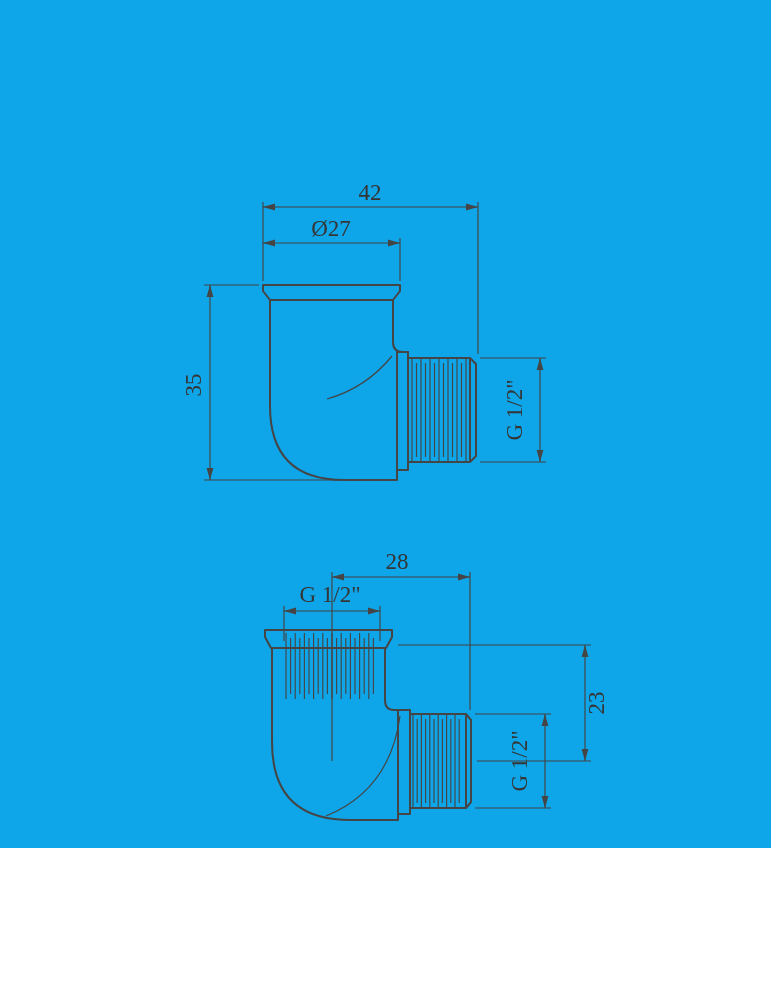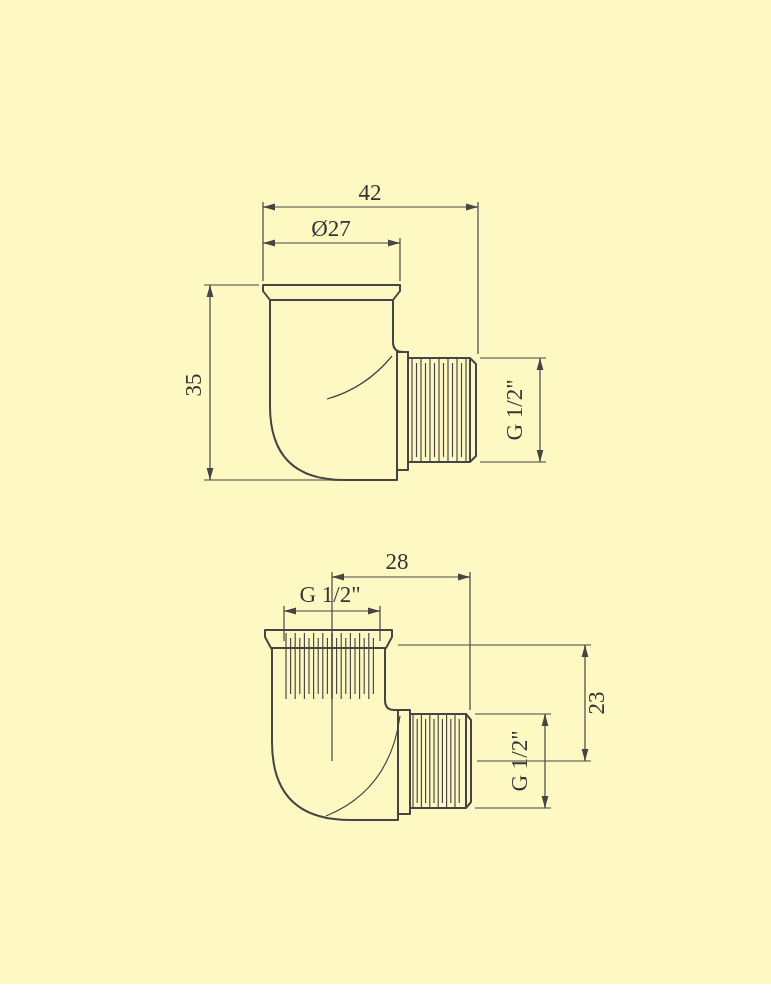--- a/index.html
+++ b/index.html
@@ -1,16 +1,16 @@
 <!DOCTYPE html>
 <html><head>
 <meta charset="utf-8">
 <style>
   html,body{margin:0;padding:0;background:#ffffff;}
-  .page{position:relative;width:771px;height:984px;background:#fef9c3;overflow:hidden;
+  .page{position:relative;width:771px;height:848px;background:#0ea5e9;overflow:hidden;
         font-family:"Liberation Serif", serif;}
   svg{position:absolute;left:0;top:0;}
   .ol{stroke:#454545;stroke-width:2;fill:none;stroke-linejoin:round;stroke-linecap:round;}
   .thin{stroke:#454545;stroke-width:1.2;fill:none;}
   .dim{stroke:#454545;stroke-width:1.2;fill:none;}
   .hatch line{stroke:#454545;stroke-width:1.15;}
   text{font-family:"Liberation Serif", serif;font-size:23px;fill:#353535;}
 </style>
 </head>
 <body>

